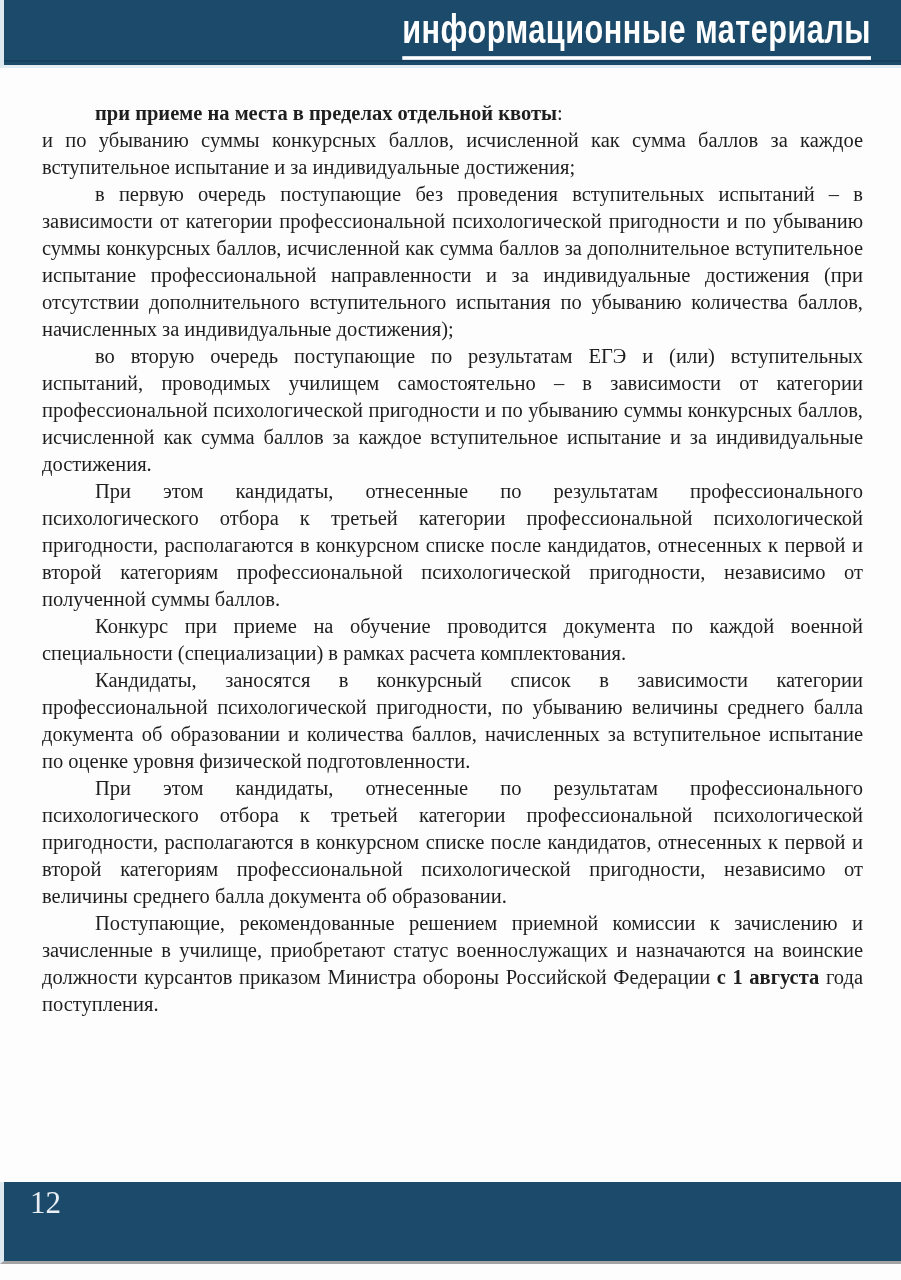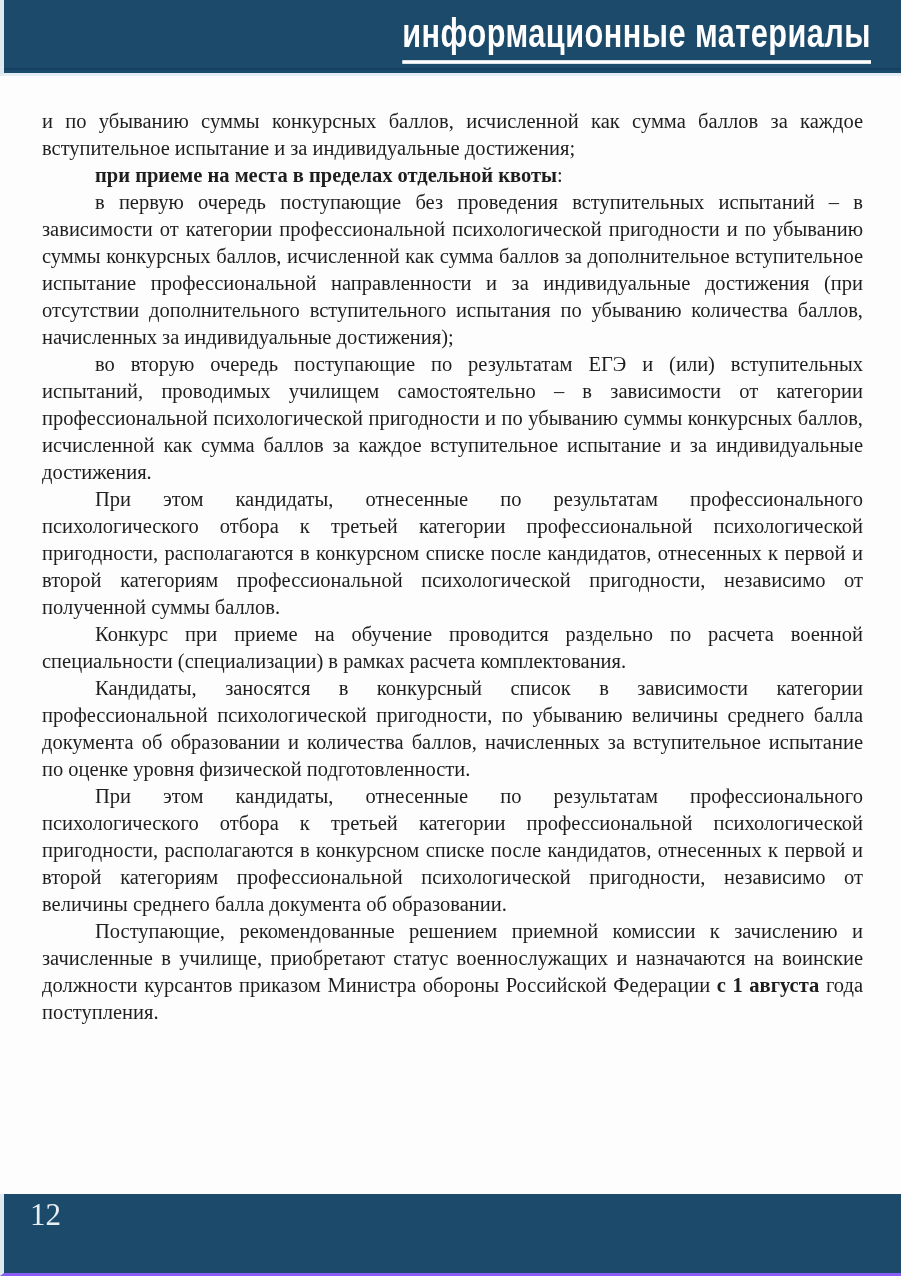--- a/index.html
+++ b/index.html
@@ -12,21 +12,21 @@
     overflow: hidden;
     position: relative;
   }
   
   .band {
     background: #1c4a6b;
     border-left: 4px solid #dfe9f0;
     box-sizing: border-box;
   }
   .header-band {
-    height: 76px;
+    height: 68px;
     border-bottom: 3px solid #e4edf3;
     display: flex;
     align-items: center;
     justify-content: flex-end;
     padding-right: 30px;
     position: relative;
   }
   .header-band::after {
     content: "";
     position: absolute;
@@ -72,48 +72,48 @@
     margin: 66px 0 32px 0;
     font-size: 21.5px;
     line-height: 28px;
     font-weight: bold;
     text-align: center;
     letter-spacing: 0.3px;
   }
   
   .footer-band {
     position: absolute;
-    left: 0; right: 0; bottom: 4px;
+    left: 0; right: 0; bottom: 16px;
     height: 82px;
-    border-bottom: 3px solid #8b5cf6;
+    border-bottom: 3px solid #a3a3a3;
     display: flex;
     align-items: flex-start;
     padding: 4px 0 12px 26px;
   }
   .page-number {
     font-family: "Liberation Serif", "DejaVu Serif", serif;
     font-size: 31px;
     color: #e9eff4;
     line-height: 1.1;
   }
 </style>
 </head>
 <body>
 
 <div class="band header-band">
   <span class="header-title">информационные материалы</span>
 </div>
 
 <div class="content">
+    <p class="para indent"><span class="b">при приеме на места в пределах отдельной квоты</span><span>:</span></p>
     <p class="para"><span>и по убыванию суммы конкурсных баллов, исчисленной как сумма баллов за каждое вступительное испытание и за индивидуальные достижения;</span></p>
-    <p class="para indent"><span class="b">при приеме на места в пределах отдельной квоты</span><span>:</span></p>
     <p class="para indent"><span>в первую очередь поступающие без проведения вступительных испытаний – в зависимости от категории профессиональной психологической пригодности и по убыванию суммы конкурсных баллов, исчисленной как сумма баллов за дополнительное вступительное испытание профессиональной направленности и за индивидуальные достижения (при отсутствии дополнительного вступительного испытания по убыванию количества баллов, начисленных за индивидуальные достижения);</span></p>
     <p class="para indent"><span>во вторую очередь поступающие по результатам ЕГЭ и (или) вступительных испытаний, проводимых училищем самостоятельно – в зависимости от категории профессиональной психологической пригодности и по убыванию суммы конкурсных баллов, исчисленной как сумма баллов за каждое вступительное испытание и за индивидуальные достижения.</span></p>
     <p class="para indent"><span>При этом кандидаты, отнесенные по результатам профессионального психологического отбора к третьей категории профессиональной психологической пригодности, располагаются в конкурсном списке после кандидатов, отнесенных к первой и второй категориям профессиональной психологической пригодности, независимо от полученной суммы баллов.</span></p>
-    <p class="para indent"><span>Конкурс при приеме на обучение проводится раздельно по расчета военной специальности (специализации) в рамках расчета комплектования.</span></p>
+    <p class="para indent"><span>Конкурс при приеме на обучение проводится документа по каждой военной специальности (специализации) в рамках расчета комплектования.</span></p>
     <p class="para indent"><span>Кандидаты, заносятся в конкурсный список в зависимости категории профессиональной психологической пригодности, по убыванию величины среднего балла документа об образовании и количества баллов, начисленных за вступительное испытание по оценке уровня физической подготовленности.</span></p>
     <p class="para indent"><span>При этом кандидаты, отнесенные по результатам профессионального психологического отбора к третьей категории профессиональной психологической пригодности, располагаются в конкурсном списке после кандидатов, отнесенных к первой и второй категориям профессиональной психологической пригодности, независимо от величины среднего балла документа об образовании.</span></p>
     <p class="para indent"><span>Поступающие, рекомендованные решением приемной комиссии к зачислению и зачисленные в училище, приобретают статус военнослужащих и назначаются на воинские должности курсантов приказом Министра обороны Российской Федерации </span><span class="b">с 1 августа</span><span> года поступления.</span></p>
   </div>
 
 <div class="band footer-band">
   <span class="page-number">12</span>
 </div>
 
 </body></html>

